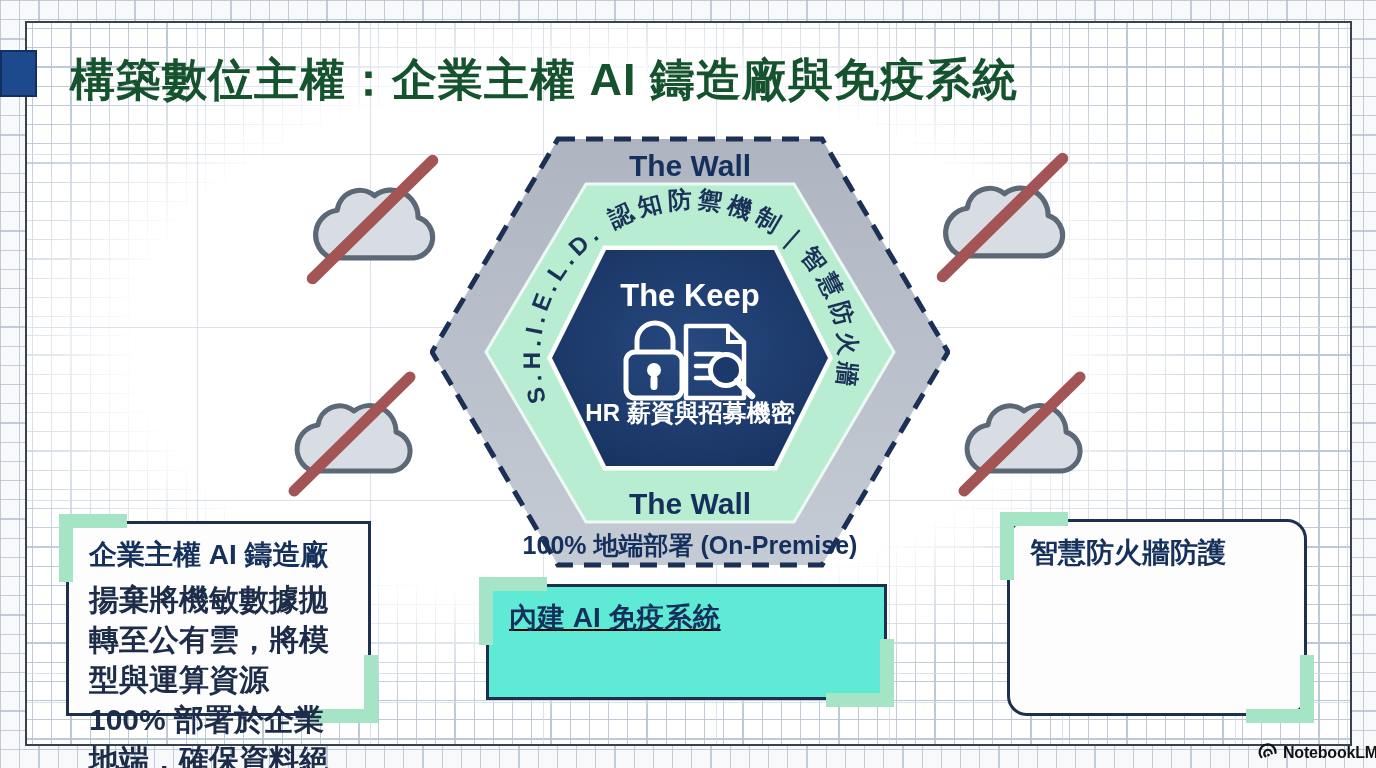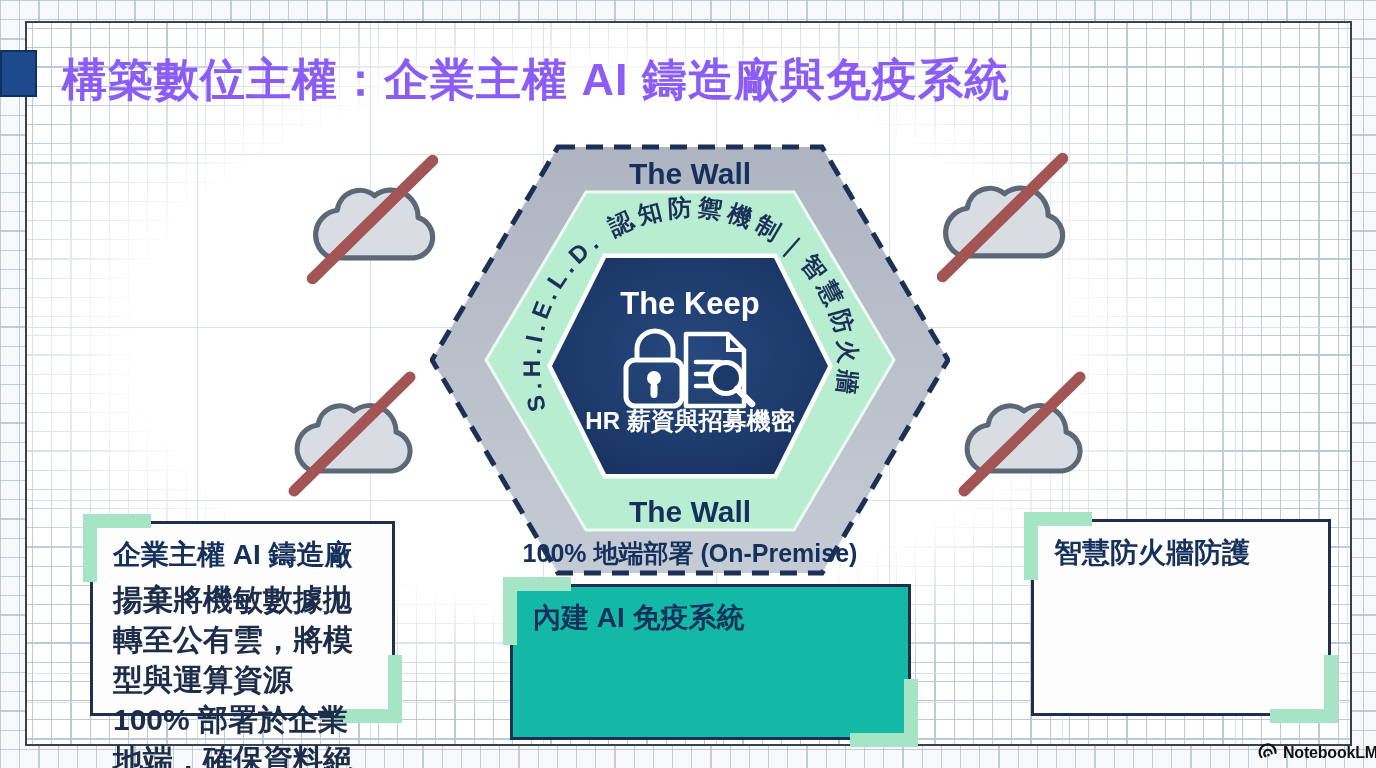--- a/index.html
+++ b/index.html
@@ -27,52 +27,52 @@
       repeating-linear-gradient(to bottom, rgba(183,195,211,.9) 0 1.2px, transparent 1.2px 19.2px);
     background-position:-3px -42px,-3px -42px,0 0,5px 0,0 5px;
   }
 
   
   .title-square {
     position:absolute; left:0; top:50px; width:37px; height:47px;
     background:#1d4a8c; border:2px solid #11305f; z-index:4;
   }
   .page-title {
-    position:absolute; left:62px; top:50px; width:1100px;
-    font-size:45px; font-weight:800; color:#8b5cf6; letter-spacing:1px;
+    position:absolute; left:70px; top:50px; width:1100px;
+    font-size:45px; font-weight:800; color:#14532d; letter-spacing:1px;
     white-space:nowrap; z-index:4;
   }
 
   
   .cloud { position:absolute; z-index:3; }
 
   
-  .hexwrap { position:absolute; left:430px; top:144px; width:520px; height:432px; z-index:3; }
+  .hexwrap { position:absolute; left:430px; top:136px; width:520px; height:432px; z-index:3; }
   .hexwrap svg { display:block; }
 
   
   .card {
     position:absolute; z-index:5;
     background:#fdfdfe; border:3px solid #1d3050;
     padding:12px 18px 10px 20px;
   }
   .card::before {
     content:""; position:absolute; left:-10px; top:-10px; width:54px; height:54px;
     border-top:14px solid #a5e5c6; border-left:14px solid #a5e5c6; z-index:-1;
   }
   .card::after {
     content:""; position:absolute; right:-10px; bottom:-10px; width:54px; height:54px;
     border-bottom:14px solid #a5e5c6; border-right:14px solid #a5e5c6; z-index:-1;
   }
-  .card { z-index:5;margin-left:24px; }
+  .card { z-index:5; }
   .card-title { font-size:28px; font-weight:800; color:#16305c; margin-bottom:6px; }
   .card-body  { font-size:30px; font-weight:600; color:#1c2c49; line-height:1.33; }
   .card-left   { left:66px;   top:521px; width:305px; height:195px; }
-  .card-middle { left:486px;  top:584px; width:401px; height:156px; background:#14b8a6; }
-  .card-right  { left:1007px; top:519px; width:300px; height:197px; }
+  .card-middle { left:486px;  top:584px; width:401px; height:116px; background:#5eead4;text-decoration:underline; }
+  .card-right  { left:1007px; top:519px; width:300px; height:197px;border-radius:20px; }
 
   
   .branding {
     position:absolute; left:1258px; top:743px; display:flex; align-items:center; gap:5px; z-index:6;
   }
   .branding-label { font-size:16px; font-weight:700; color:#121212; letter-spacing:-0.2px; }
 </style>
 </head>
 <body>
 

